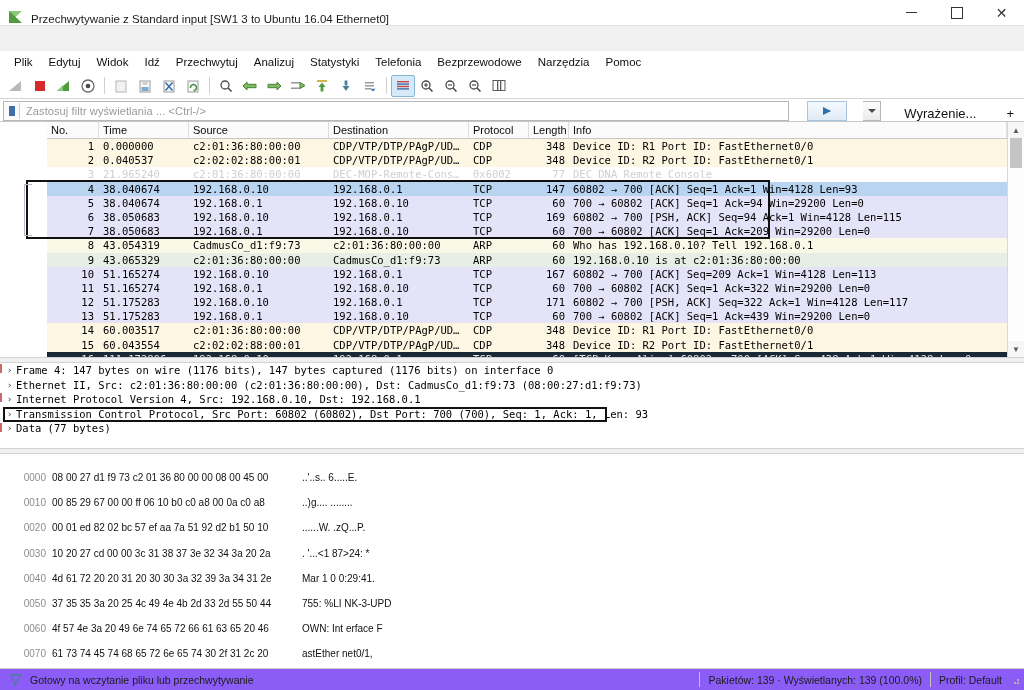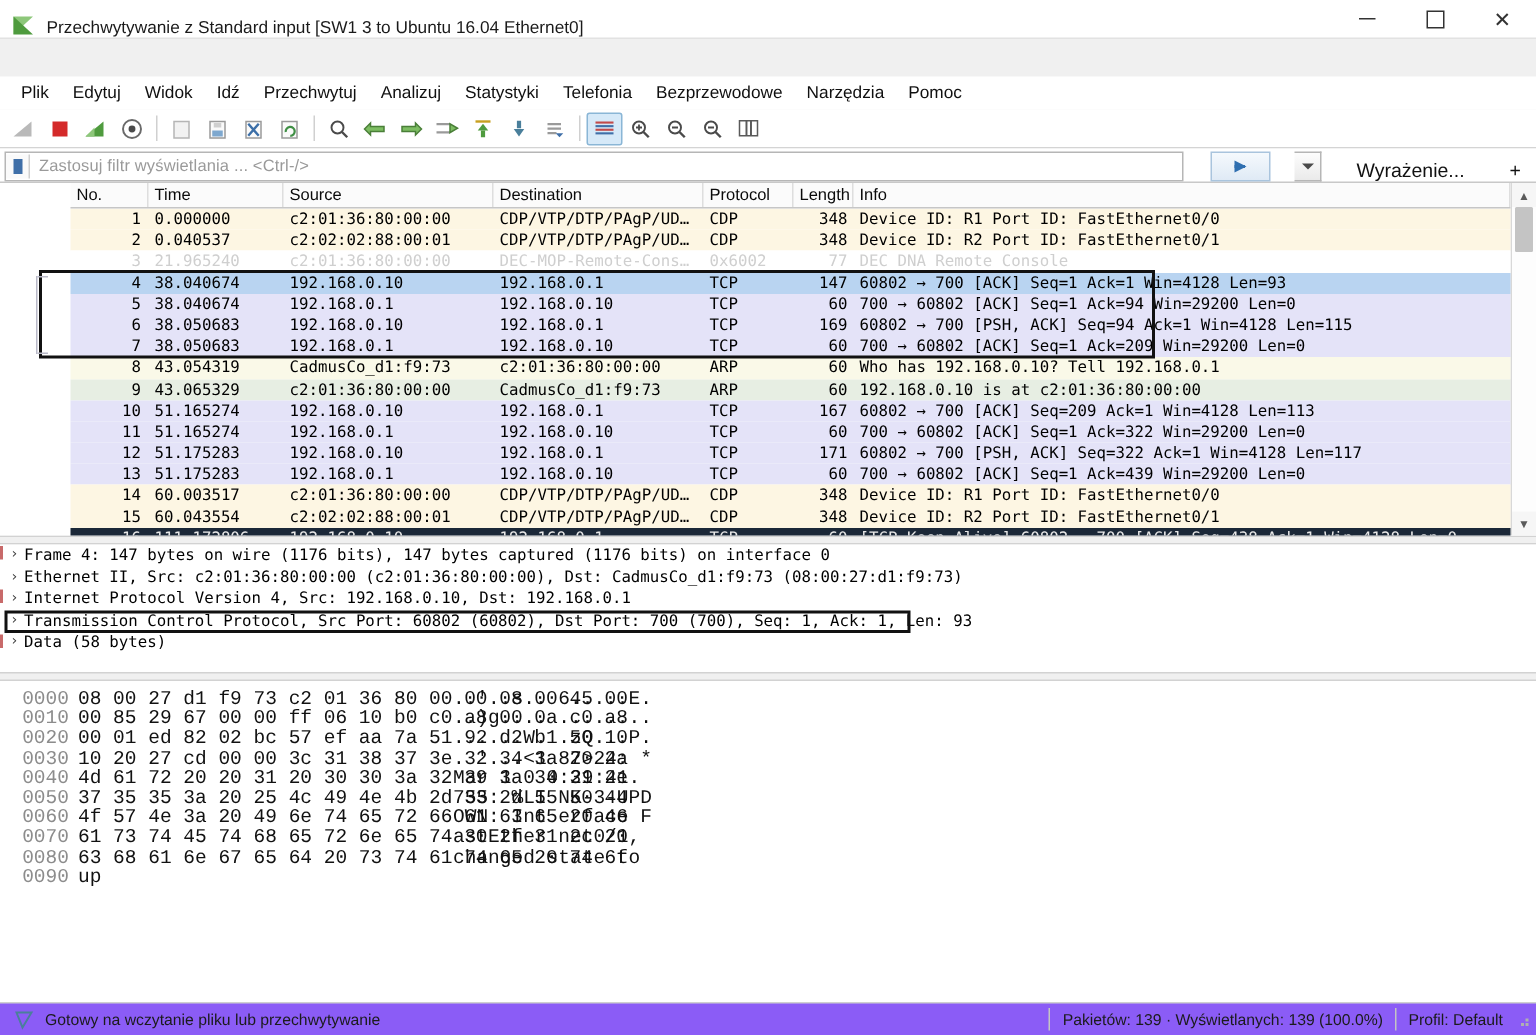--- a/index.html
+++ b/index.html
@@ -75,21 +75,21 @@
   
   .detail{flex:none;height:85px;background:#fff;position:relative;overflow:hidden;}
   .drow{height:14.6px;line-height:14.6px;display:flex;align-items:center;font-family:"DejaVu Sans Mono",monospace;font-size:10.5px;white-space:nowrap;padding-left:3px;}
   .dtick{width:13px;display:inline-block;color:#3d3d3d;font-size:9.5px;text-align:center;flex:none;}
   .dsel-box{position:absolute;border:2px solid #111;box-sizing:border-box;pointer-events:none;}
   .detail-rail{position:absolute;left:0;top:0;width:2px;height:100%;}
   .rail-mark{position:absolute;left:0;width:2px;height:9px;background:#c86a6a;}
 
   
   .bytes{flex:1;background:#fff;position:relative;overflow:hidden;}
-  .brow{height:13.2px;line-height:13.2px;font-family:Liberation Mono, monospace;font-size:13px;white-space:nowrap;display:flex;}
+  .brow{height:13.2px;line-height:13.2px;font-family:Liberation Sans, sans-serif;font-size:10px;white-space:nowrap;display:flex;margin-top:12px;}
   .boff{width:46px;color:#8c8c8c;text-align:right;padding-right:6px;flex:none;}
   .bhex{width:250px;color:#111;flex:none;letter-spacing:0px;}
   .basc{color:#111;flex:none;}
   .brail{position:absolute;left:0;top:0;width:3px;height:100%;background:#fff;}
 
   
   .statusbar{height:21px;background:#8b5cf6;border-top:1px solid #cfcfcf;display:flex;align-items:center;font-size:10.5px;color:#1b1b1b;flex:none;text-align:center;}
   .sb-ico{width:16px;height:16px;margin:0 6px 0 8px;display:flex;align-items:center;justify-content:center;flex:none;}
   .sb-sep{width:1px;height:15px;background:#c4c4c4;margin:0 8px;}
   .sb-right{margin-left:auto;display:flex;align-items:center;}
@@ -472,21 +472,21 @@
         <div class="drow">
           <span class="dtick">›</span>
           <span>Internet Protocol Version 4, Src: 192.168.0.10, Dst: 192.168.0.1</span>
         </div>
         <div class="drow">
           <span class="dtick">›</span>
           <span>Transmission Control Protocol, Src Port: 60802 (60802), Dst Port: 700 (700), Seq: 1, Ack: 1, Len: 93</span>
         </div>
         <div class="drow">
           <span class="dtick">›</span>
-          <span>Data (58 bytes)</span>
+          <span>Data (77 bytes)</span>
         </div>
       </div>
     <div class="dsel-box" style="left:3px;top:43.5px;width:604px;height:15px;"></div>
   </div>
 
   <div class="pane-sep"></div>
 
   <div class="bytes">
     <div class="brail"></div>
     <div id="bytes-rows" style="padding-top:5px;">

